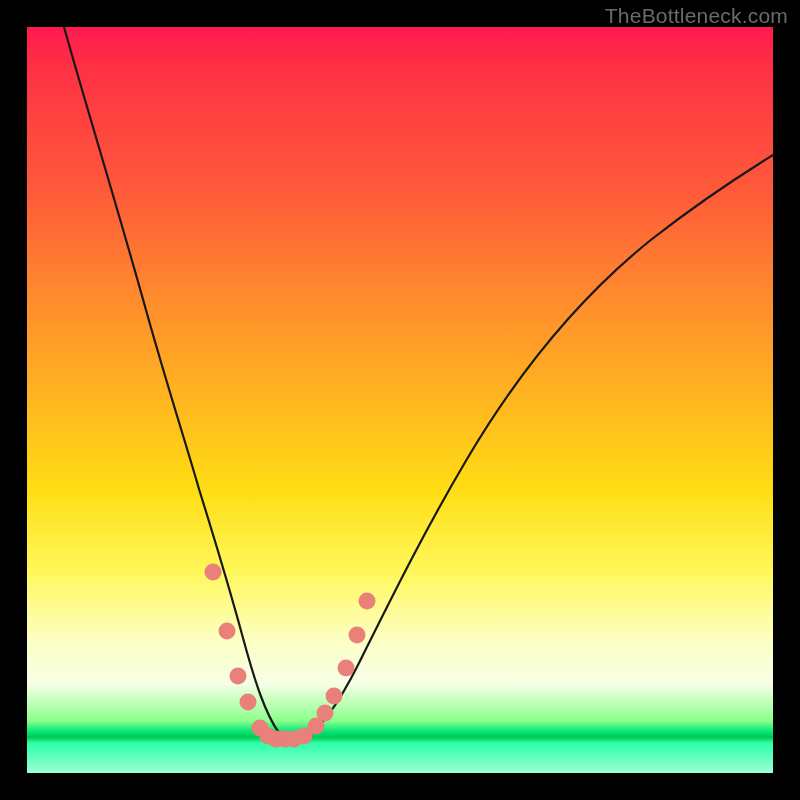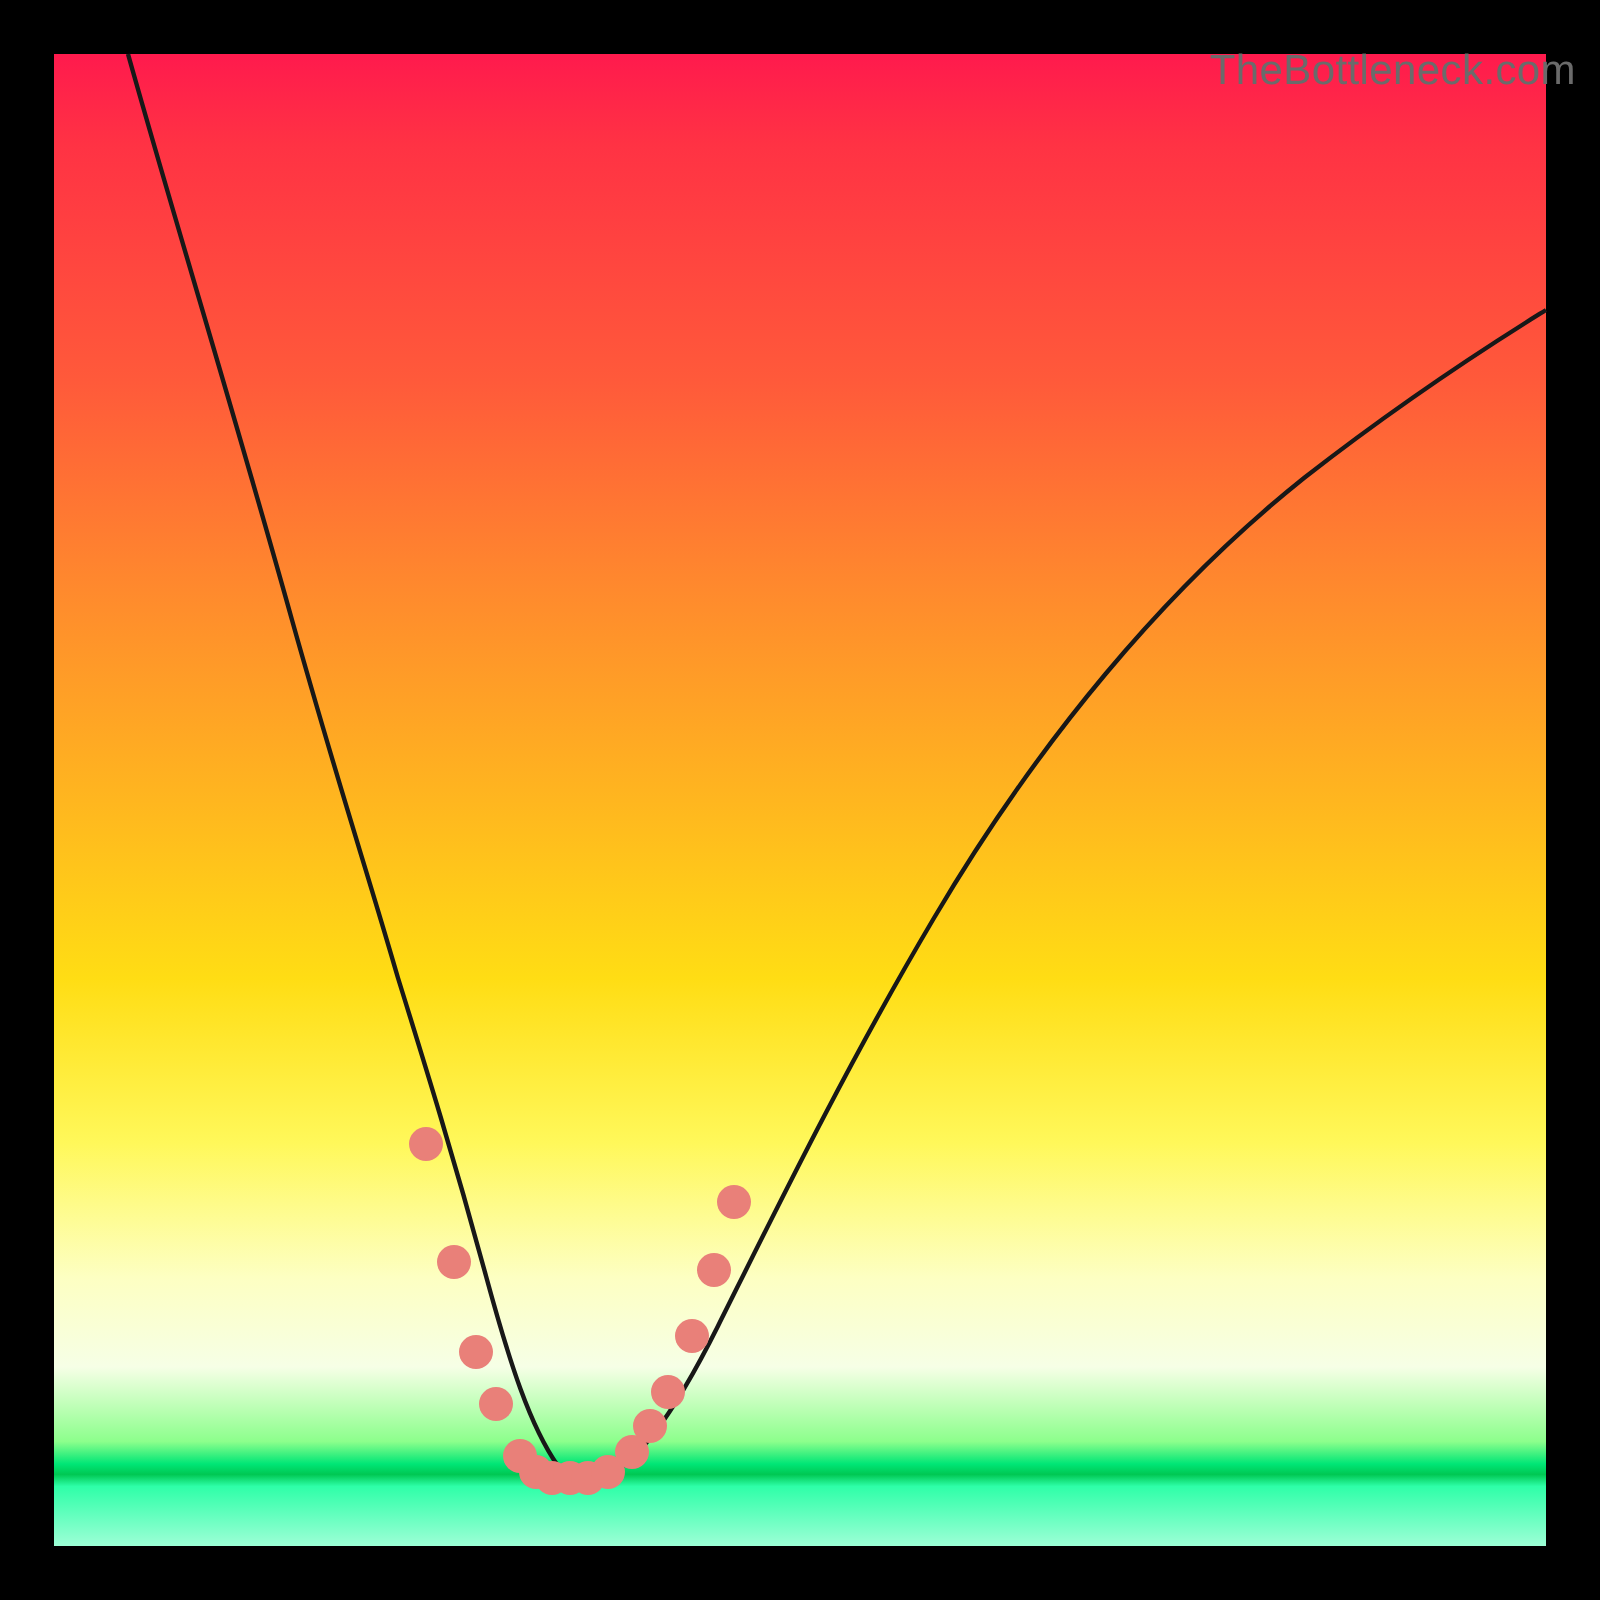--- a/index.html
+++ b/index.html
@@ -42,21 +42,20 @@
     );
   }
   .watermark {
     position: absolute;
     top: 4px;
     right: 12px;
     color: #6b6b6b;
     font-size: 21px;
     letter-spacing: 0.2px;
     font-family: Arial, Helvetica, sans-serif;
-    margin-top: 20px;
   }
   svg.curve {
     position: absolute;
     inset: 0;
     width: 746px;
     height: 746px;
     overflow: visible;
   }
 </style>
 </head>

